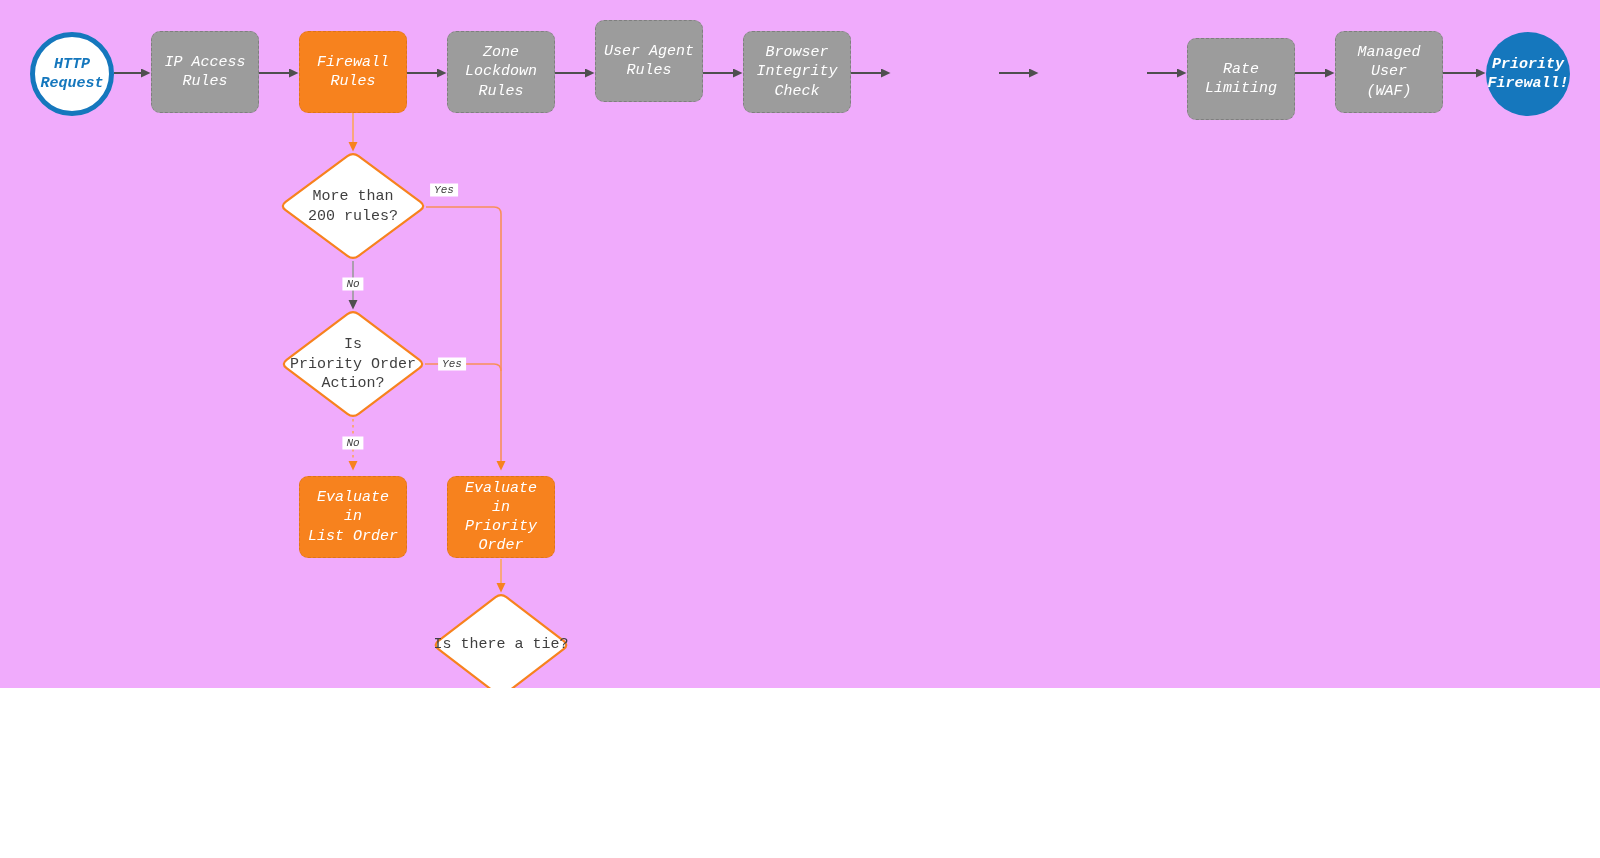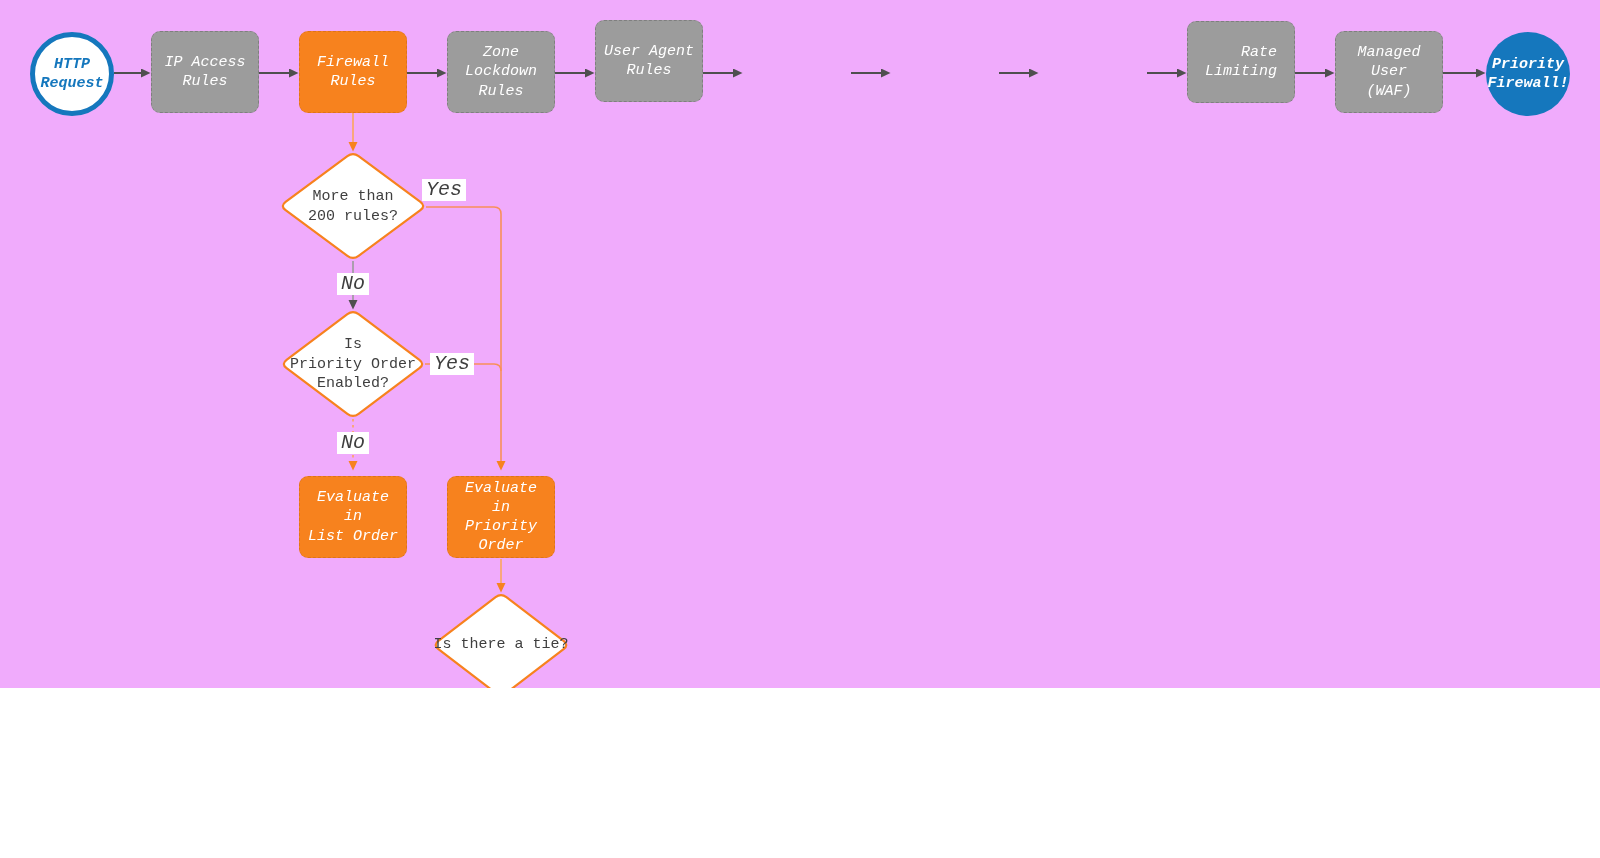--- a/index.html
+++ b/index.html
@@ -64,21 +64,21 @@
     transform: translate(-50%, -50%);
     text-align: center;
     font-size: 15px; line-height: 1.3;
     color: var(--text_dark, #3F3F3F);
     white-space: pre-line;
   }
   .edge-label {
     position: absolute;
     transform: translate(-50%, -50%);
     font-style: italic;
-    font-size: 20px; line-height: 1;
+    font-size: 11px; line-height: 1;
     color: var(--text_dark, #3F3F3F);
     background: #ffffff;
     padding: 1px 4px;
   }
 </style>
 </head>
 <body>
 
 <div id="canvas">
 
@@ -123,31 +123,34 @@
 
   <div class="stage gray" style="left:151px;  top:31px;">IP Access
 Rules</div>
   <div class="stage orange" style="left:299px;  top:31px;">Firewall
 Rules</div>
   <div class="stage gray" style="left:447px;  top:31px;">Zone
 Lockdown
 Rules</div>
   <div class="stage gray" style="left:595px;  top:20px;">User Agent
 Rules</div>
-  <div class="stage gray" style="left:1187px; top:21px;text-align:right;">Rate
+  <div class="stage gray" style="left:743px;  top:31px;">Browser
+Integrity
+Check</div>
+  <div class="stage gray" style="left:1187px; top:38px;">Rate
 Limiting</div>
   <div class="stage gray" style="left:1335px; top:31px;">Managed
 User
 (WAF)</div>
 
   <div class="decision-text" style="left:353px; top:206px;">More than
 200 rules?</div>
   <div class="decision-text" style="left:353px; top:364px;">Is
 Priority Order
-Enabled?</div>
+Action?</div>
   <div class="decision-text" style="left:501px; top:645px;">Is there a tie?</div>
 
   <div class="stage orange" style="left:299px; top:476px;">Evaluate
 in
 List Order</div>
   <div class="stage orange" style="left:447px; top:476px;">Evaluate
 in
 Priority Order</div>
 
   <div class="edge-label" style="left:444px; top:190px;">Yes</div>

